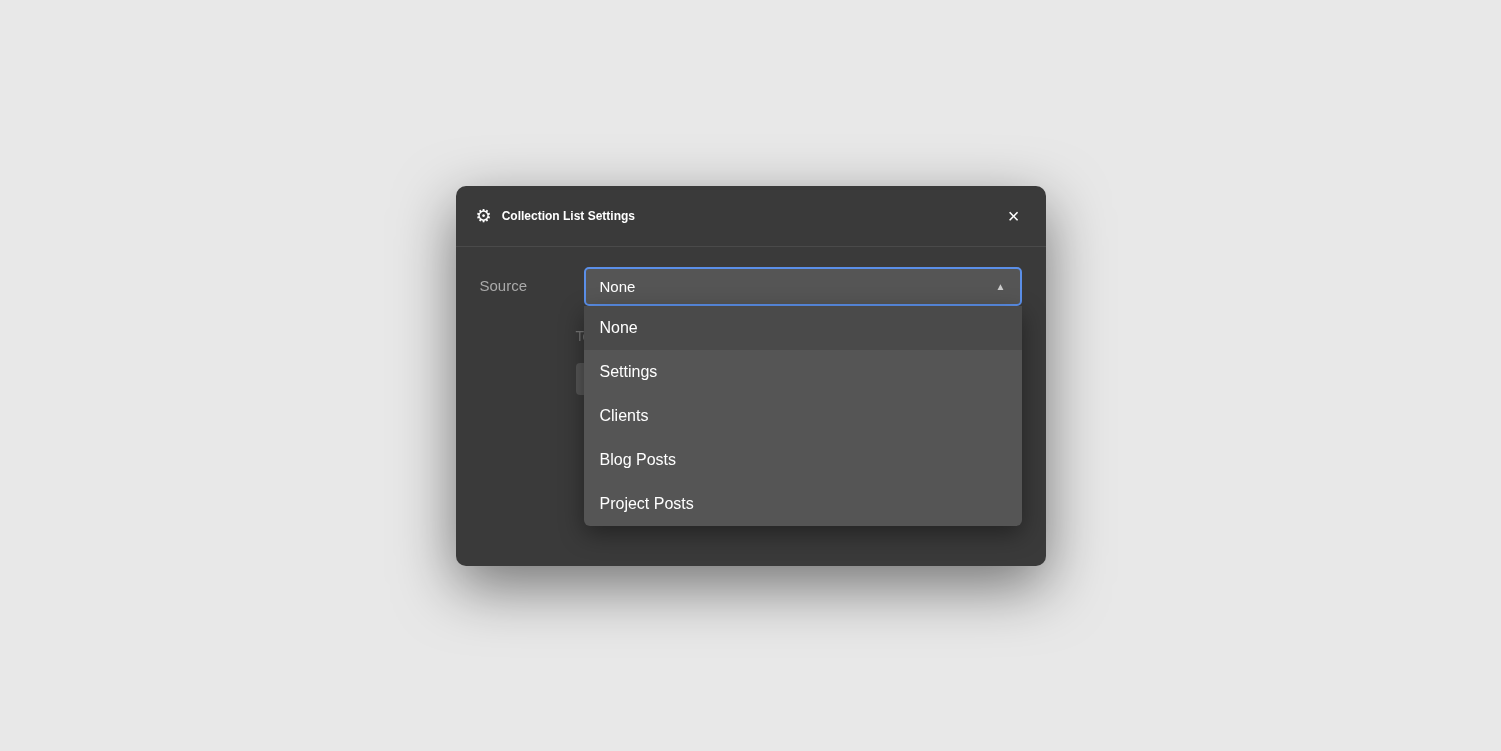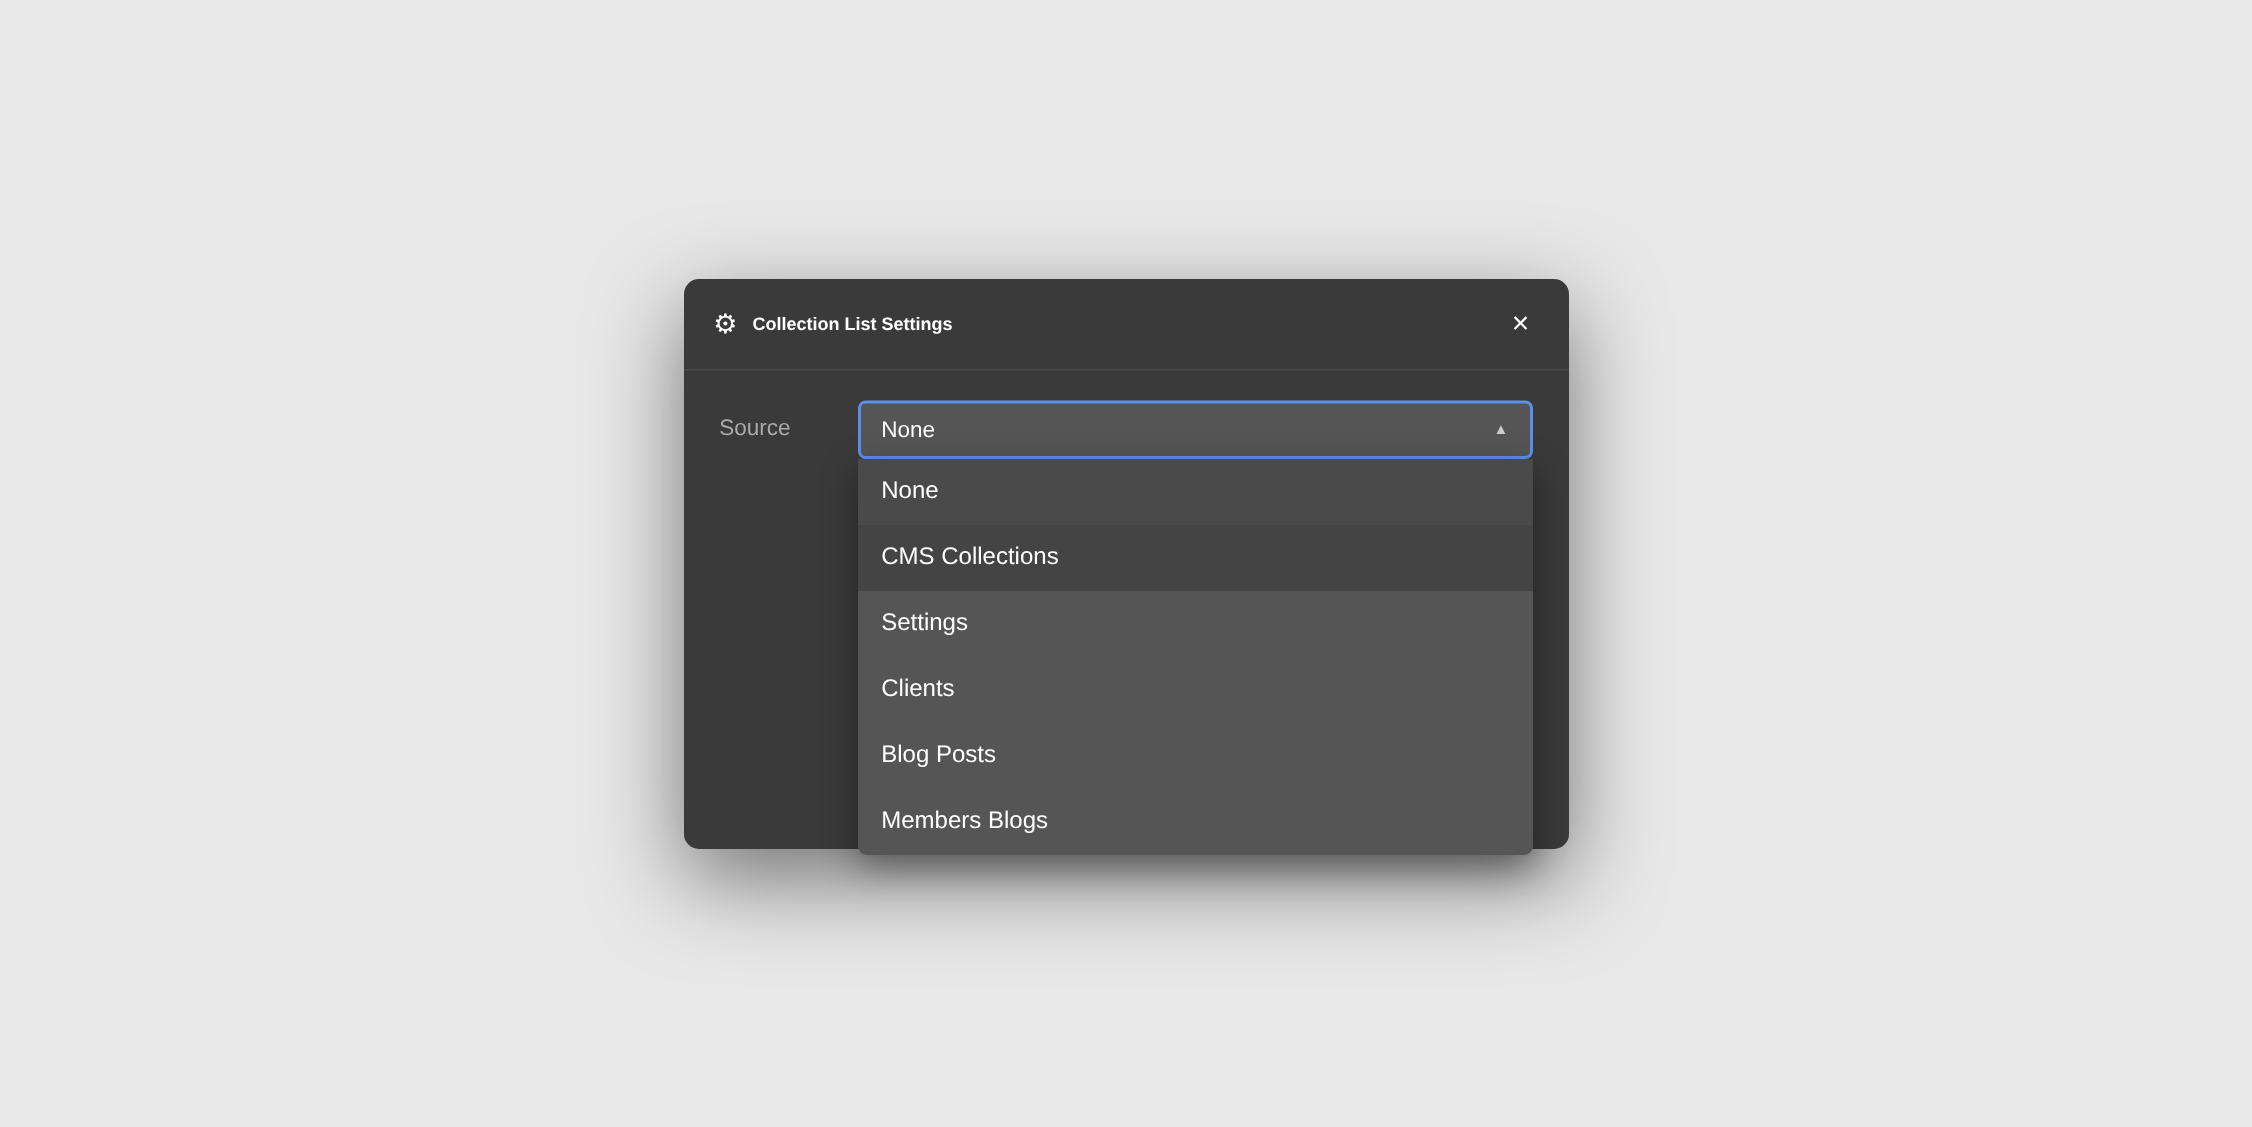--- a/index.html
+++ b/index.html
@@ -65,21 +65,21 @@
     }
 
     .modal-body {
       padding: 20px 24px;
       position: relative;
     }
 
     .field-row {
       display: flex;
       align-items: flex-start;
-      gap: 12px;
+      gap: 24px;
       margin-bottom: 20px;
     }
 
     .field-label {
       color: #aaaaaa;
       font-size: 15px;
       padding-top: 10px;
       min-width: 80px;
     }
 
@@ -166,25 +166,24 @@
       <div class="field-row">
         <span class="field-label">Source</span>
         <div class="select-wrapper">
           <div class="select-button">
             <span>None</span>
             <span class="select-arrow">▲</span>
           </div>
           <div class="dropdown-menu">
 
           <div class="dropdown-item active">None</div>
-              <div class="dropdown-item highlighted">CMS Collections</div>
               <div class="dropdown-item">Settings</div>
               <div class="dropdown-item">Clients</div>
               <div class="dropdown-item">Blog Posts</div>
-              <div class="dropdown-item">Members Blogs</div>
+              <div class="dropdown-item">Project Posts</div>
             </div>
         </div>
       </div>
 
       <div class="helper-text">To create a store to sell, go to</div>
       <div class="placeholder-bar"></div>
     </div>
   </div>
 </div>
 

